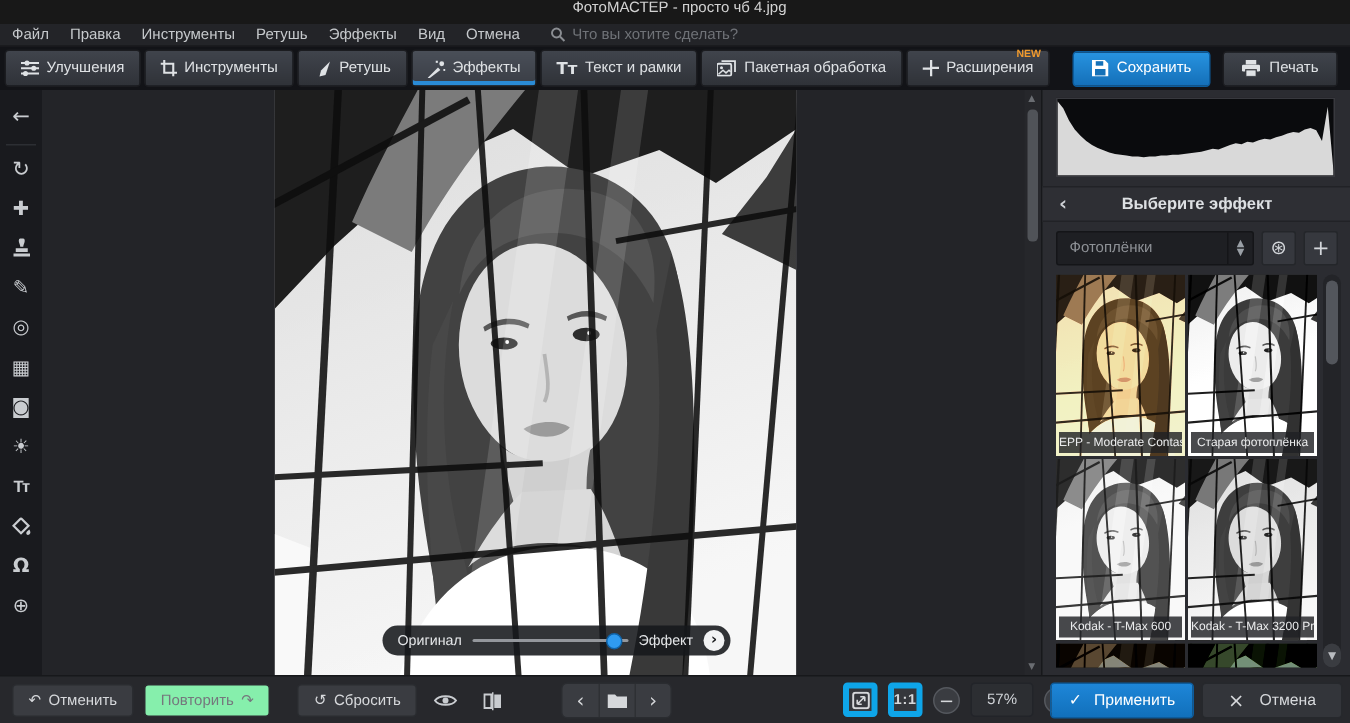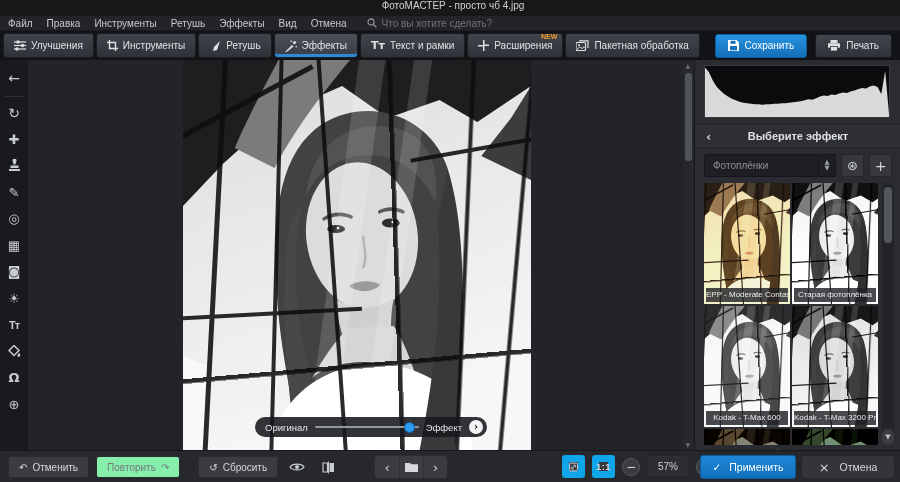--- a/index.html
+++ b/index.html
@@ -131,21 +131,21 @@
     color:#d6d8db; font-size:10px; cursor:pointer; }
   .bb-btn.disabled { background:#86efac; color:#75787d; cursor:default;text-align:right; }
   .bb-icon { display:flex; align-items:center; justify-content:center; width:24px; height:22px;
     color:#c9ccd0; cursor:pointer; }
   .nav-pill { position:absolute; left:374px; top:4px; height:24px; display:flex;
     background:#3a3c41; border:1px solid #2a2c30; border-radius:4px; overflow:hidden; }
   .nav-seg { width:24px; display:flex; align-items:center; justify-content:center;
     color:#d6d8db; font-size:13px; cursor:pointer; }
   .nav-seg + .nav-seg { border-left:1px solid #2e3034; }
   .zoom-group { position:absolute; left:562px; top:4px; display:flex; align-items:center; gap:7px; }
-  .zg-sq { width:23px; height:23px; background:#35373c; border:7px solid #0ea5e9; border-radius:3px;
+  .zg-sq { width:23px; height:23px; background:#35373c; border:4px solid #0ea5e9; border-radius:3px;
     display:flex; align-items:center; justify-content:center; color:#d6d8db; cursor:pointer; }
   .zg-ratio { font-size:9.5px; font-weight:bold; letter-spacing:0.5px; }
   .zg-circle { width:18px; height:18px; border-radius:50%; background:#3a3c41; border:1px solid #55585e;
     display:flex; align-items:center; justify-content:center; color:#d6d8db; font-size:12px;
     line-height:1; cursor:pointer; }
   .zg-val { width:42px; height:23px; background:#2c2e32; border:1px solid #222429; border-radius:3px;
     display:flex; align-items:center; justify-content:center; font-size:10px; color:#cfd2d6; }
   .btn-apply { position:absolute; left:700px; top:4px; width:96px; height:24px;
     background:linear-gradient(#1e86d8,#1170bb); border:1px solid #0d5c9c; border-radius:3px;
     display:flex; align-items:center; justify-content:center; gap:8px;
@@ -273,34 +273,34 @@
             <rect x="10.6" y="6" width="1.3" height="1.3"></rect>
           </g>
       </svg>
       <span>Эффекты</span>
     </div>
     <div class="tab">
       <span class="glyph" style="font-weight:bold;font-size:11px">Tт</span>
       <span>Текст и рамки</span>
     </div>
     <div class="tab">
-      <span class="newbadge">NEW</span>
-      <svg width="11" height="11" viewBox="0 0 11 11">
-        <path d="M5,0 h1.5 v4.5 H11 v1.5 H6.5 V11 H5 V6.5 H0 V5 h5 Z" fill="#dfe2e5"></path>
-      </svg>
-      <span>Расширения</span>
-    </div>
-    <div class="tab">
       <svg width="13" height="11" viewBox="0 0 13 11">
         <rect x="0" y="2.5" width="9.5" height="8" rx="1" fill="none" stroke="#dfe2e5" stroke-width="1.2"></rect>
         <path d="M3,0.8 H12 V8" fill="none" stroke="#dfe2e5" stroke-width="1.2"></path>
         <circle cx="3" cy="5.2" r="1" fill="#dfe2e5"></circle>
         <path d="M1,9.5 L4,6.8 L6,8.6 L8,6.8 L9,7.8" fill="none" stroke="#dfe2e5" stroke-width="1"></path>
       </svg>
       <span>Пакетная обработка</span>
+    </div>
+    <div class="tab">
+      <span class="newbadge">NEW</span>
+      <svg width="11" height="11" viewBox="0 0 11 11">
+        <path d="M5,0 h1.5 v4.5 H11 v1.5 H6.5 V11 H5 V6.5 H0 V5 h5 Z" fill="#dfe2e5"></path>
+      </svg>
+      <span>Расширения</span>
     </div>
     <div class="tabbar-right">
       <div class="btn-save">
         <svg width="11" height="11" viewBox="0 0 11 11">
           <path d="M0,0 H8.5 L11,2.5 V11 H0 Z" fill="#fff"></path>
           <rect x="2.5" y="0.8" width="5" height="3" fill="#1571b8"></rect>
           <rect x="2" y="6" width="7" height="4.3" fill="#1571b8"></rect>
         </svg>
         <span>Сохранить</span>
       </div>

